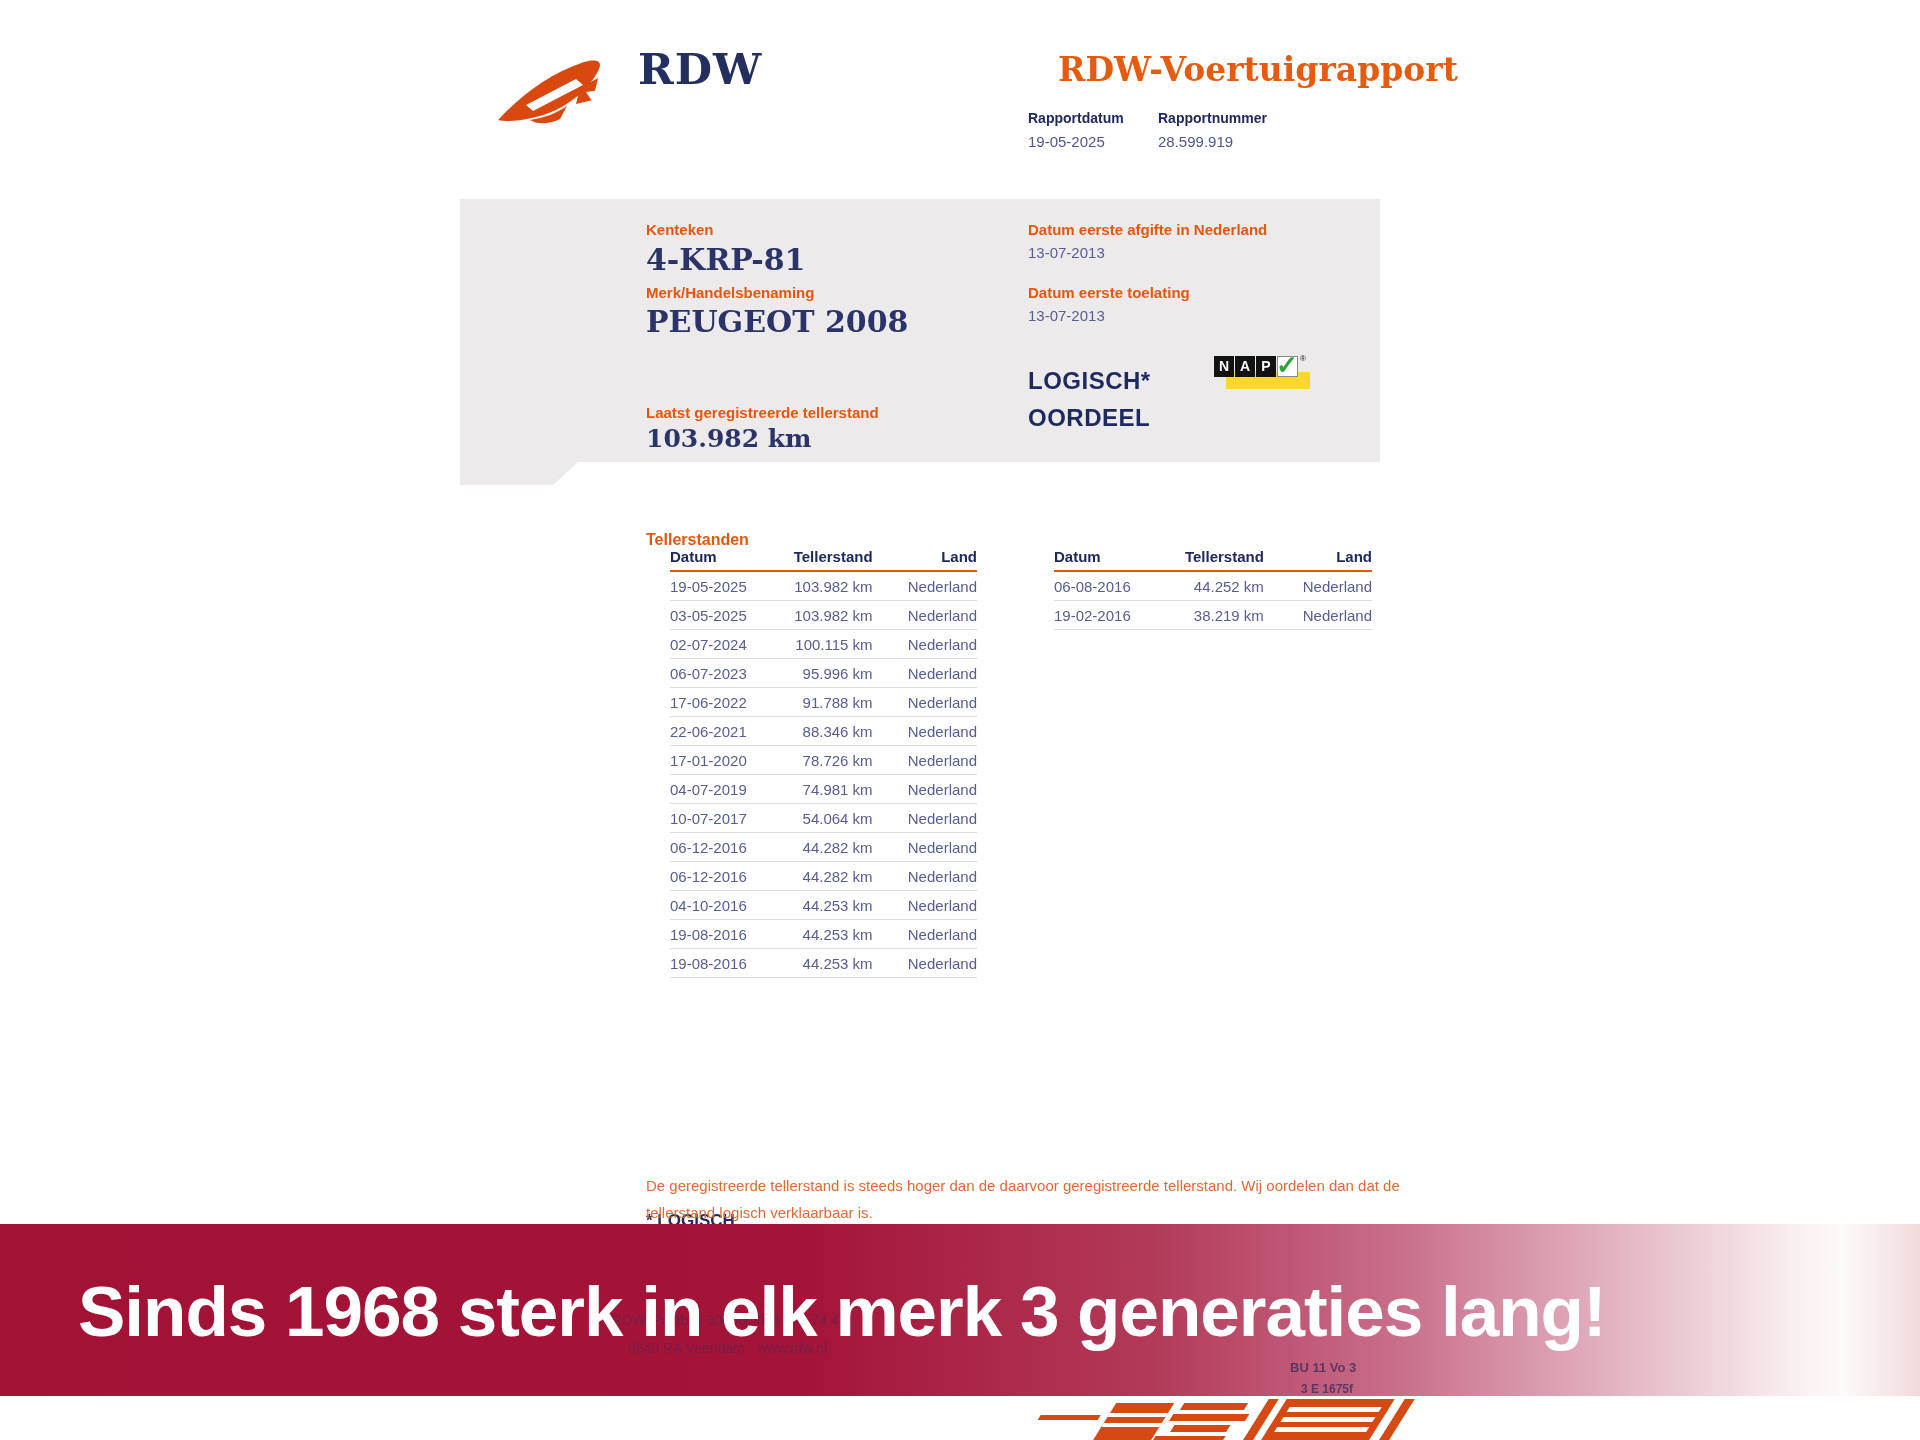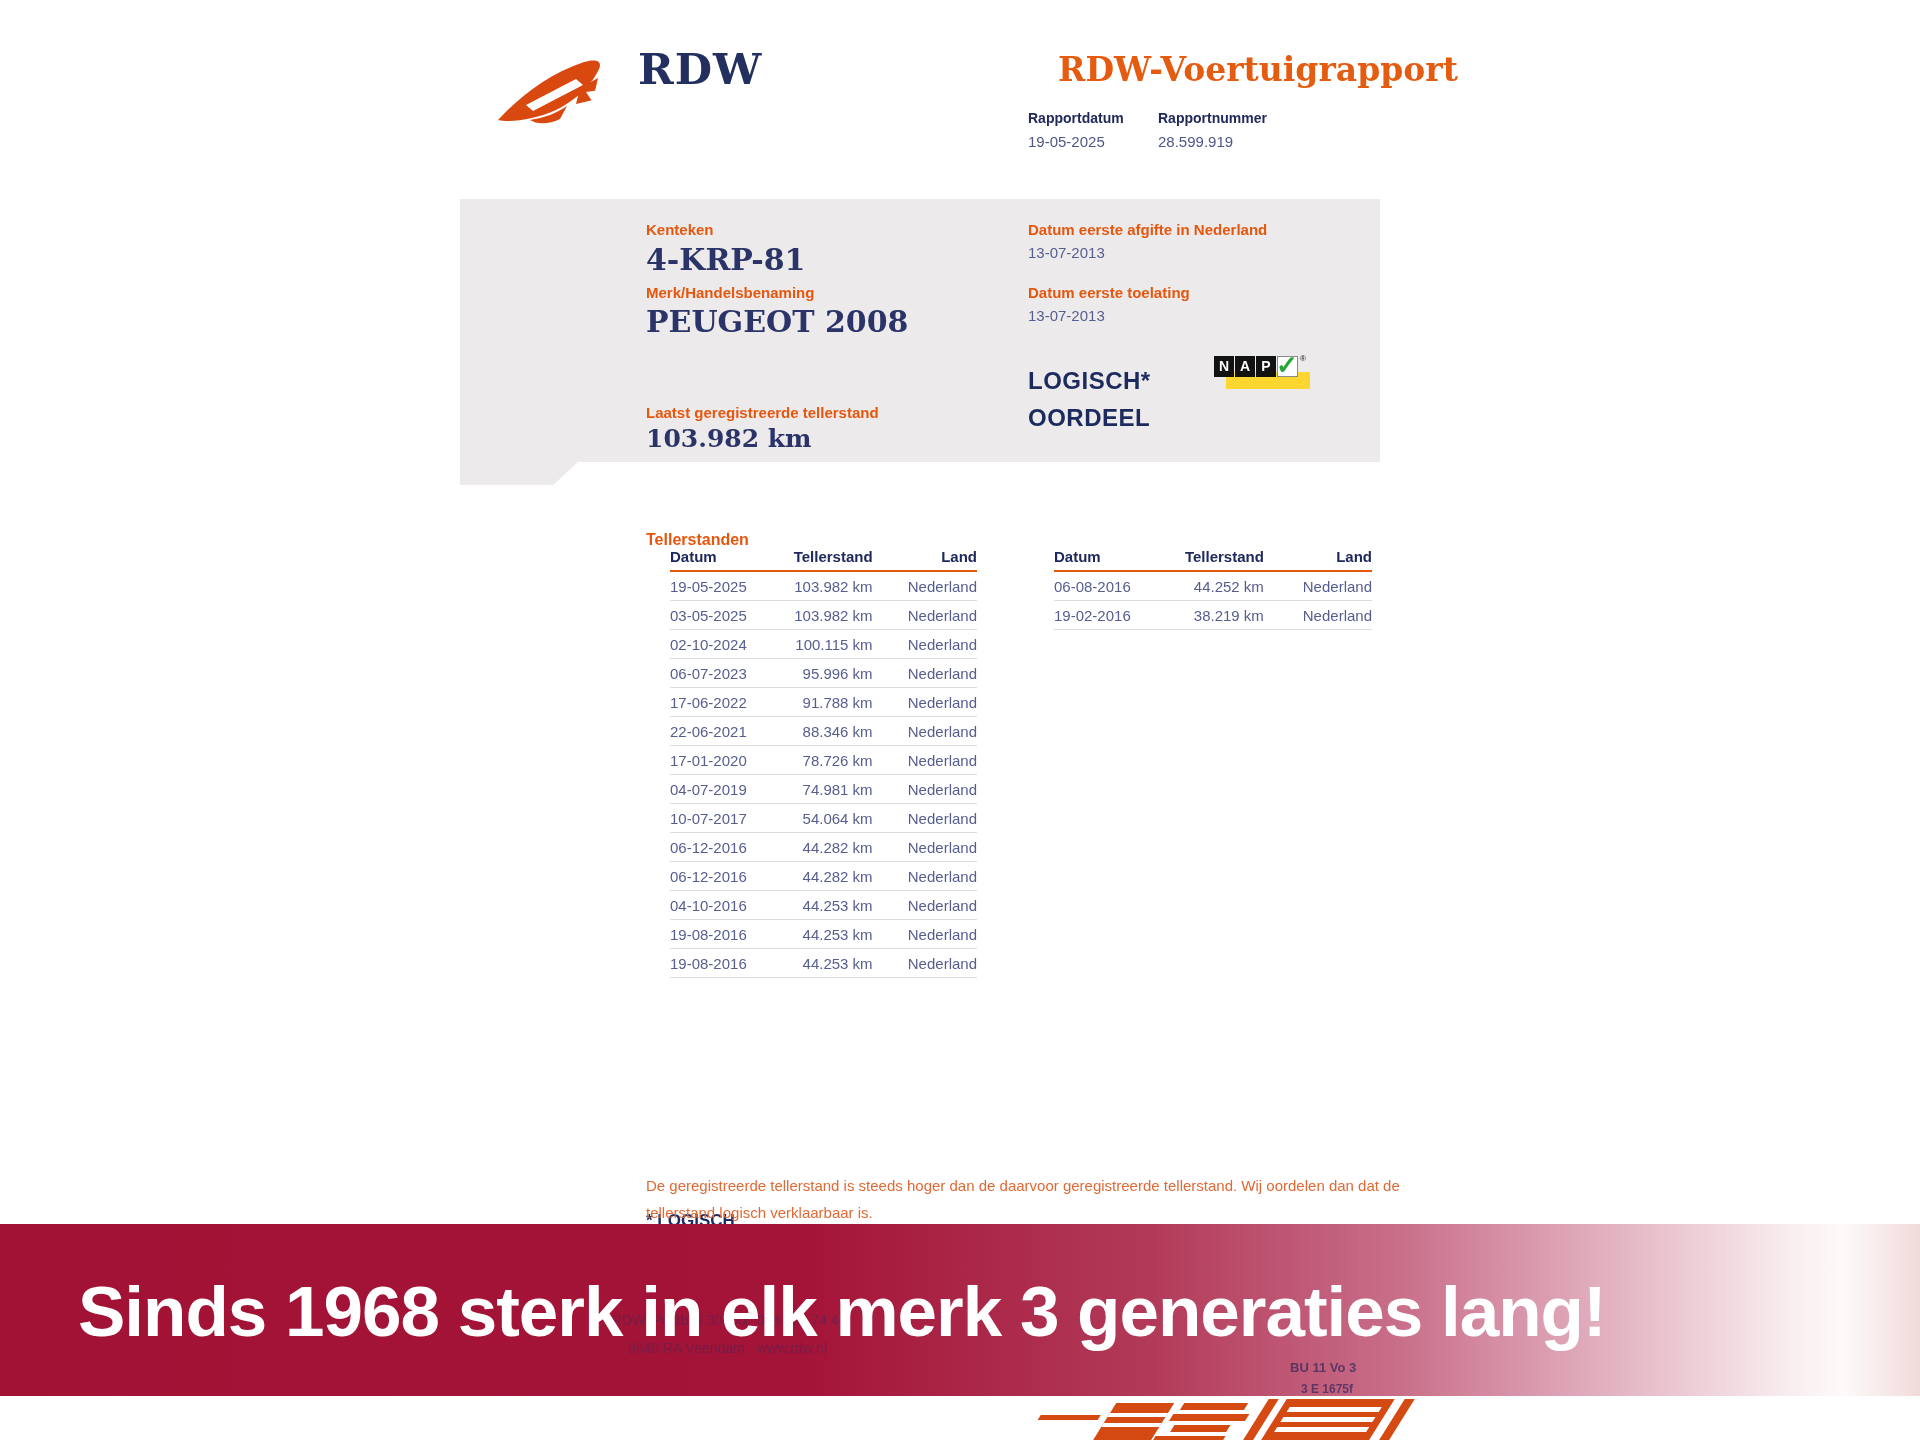--- a/index.html
+++ b/index.html
@@ -129,21 +129,21 @@
           <span class="tc c0">19-05-2025</span>
           <span class="tc c1">103.982 km</span>
           <span class="tc c2">Nederland</span>
         </div>
         <div class="trow">
           <span class="tc c0">03-05-2025</span>
           <span class="tc c1">103.982 km</span>
           <span class="tc c2">Nederland</span>
         </div>
         <div class="trow">
-          <span class="tc c0">02-10-2024</span>
+          <span class="tc c0">02-07-2024</span>
           <span class="tc c1">100.115 km</span>
           <span class="tc c2">Nederland</span>
         </div>
         <div class="trow">
           <span class="tc c0">06-07-2023</span>
           <span class="tc c1">95.996 km</span>
           <span class="tc c2">Nederland</span>
         </div>
         <div class="trow">
           <span class="tc c0">17-06-2022</span>

